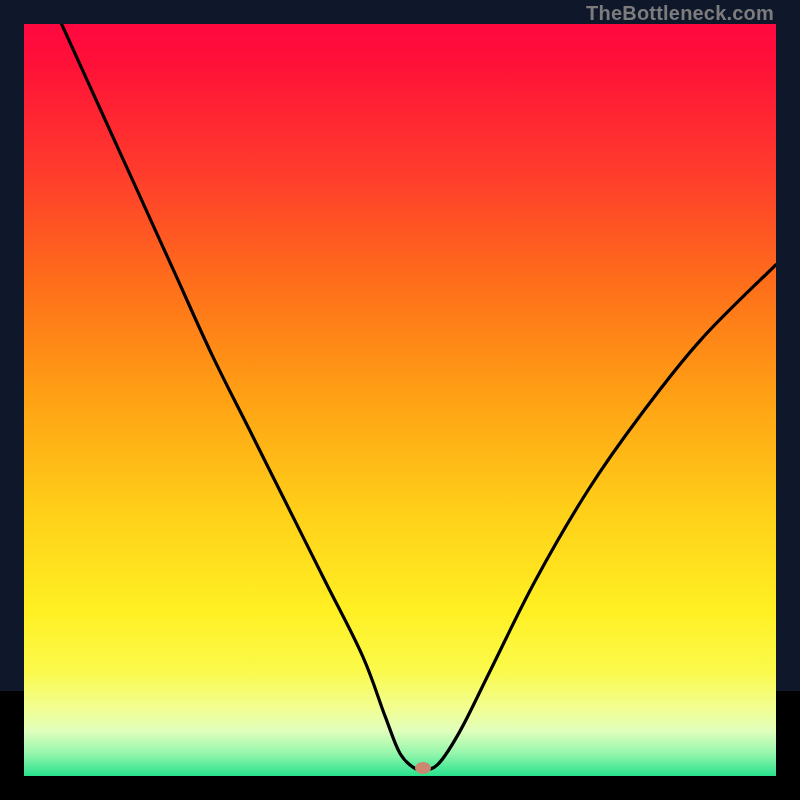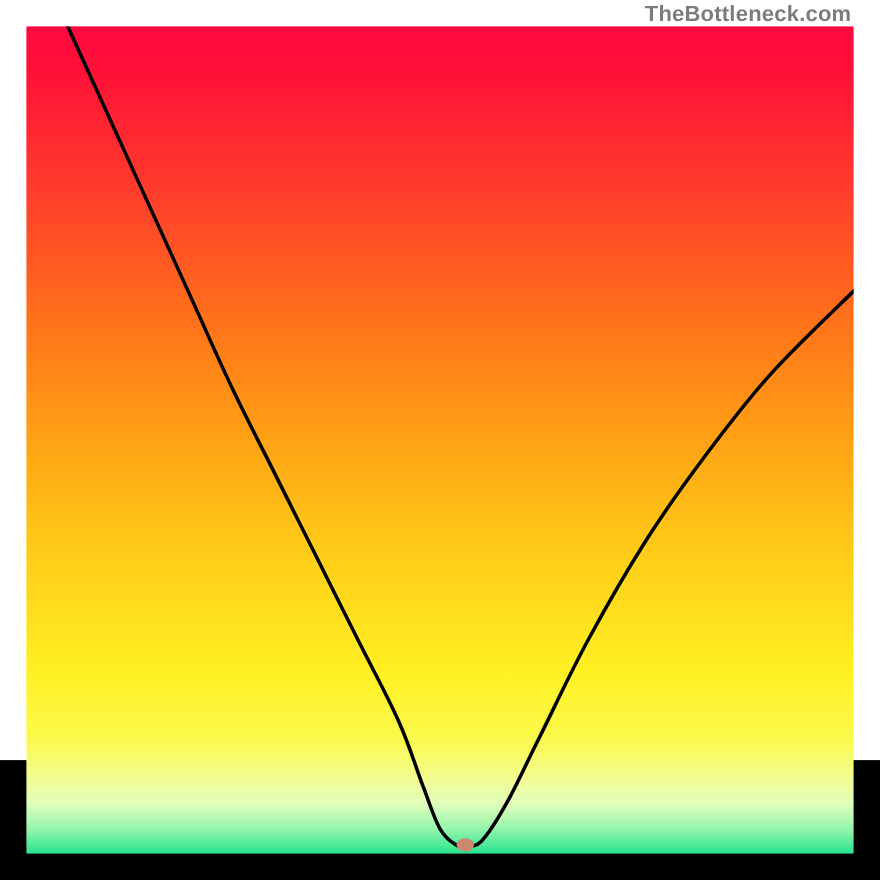--- a/index.html
+++ b/index.html
@@ -1,21 +1,21 @@
 <!DOCTYPE html>
 <html><head>
 <meta charset="utf-8">
 <style>
   * { margin: 0; padding: 0; box-sizing: border-box; }
   html, body { width: 800px; height: 800px; overflow: hidden; background: #000; }
   .chart-container {
     width: 800px;
     height: 691px;
     position: relative;
-    background: #ffffff;
+    background: #0f172a;
   }
   .plot-area {
     position: absolute;
     left: 24px;
     top: 24px;
     width: 752px;
     height: 752px;
     background: linear-gradient(to bottom,
       #ff0840 0%,
       #ff1038 5%,

